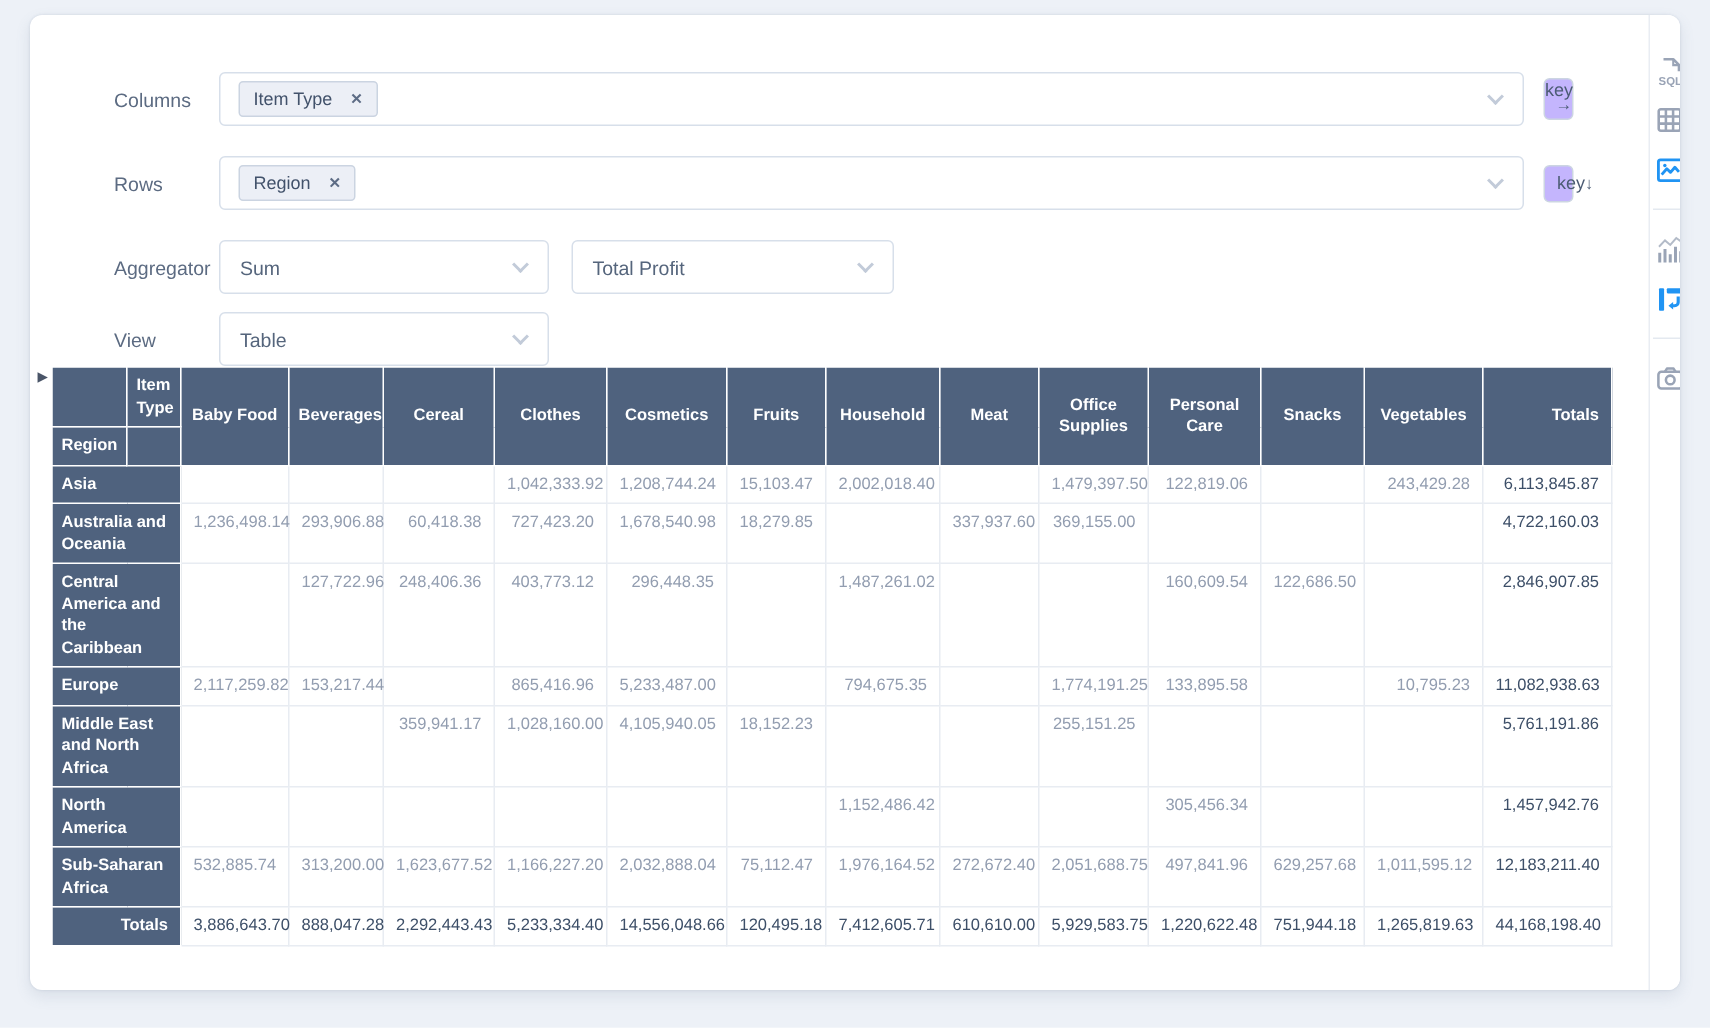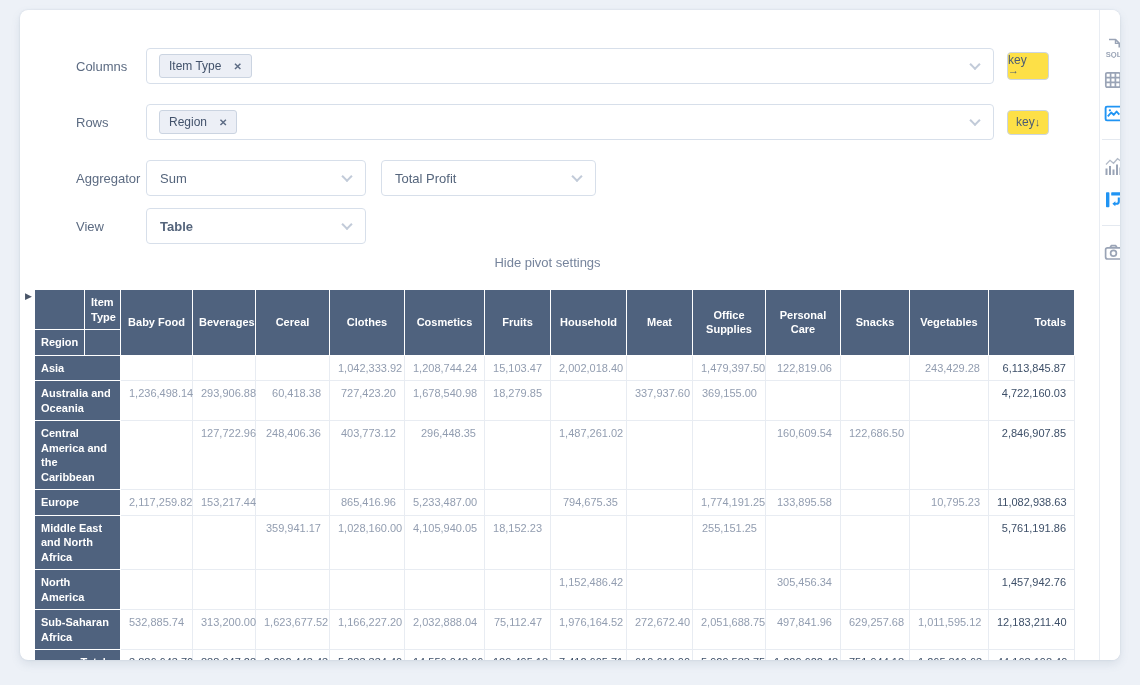--- a/index.html
+++ b/index.html
@@ -19,22 +19,22 @@
             min-height:36px; display:flex; align-items:center; padding:0 34px 0 6px; font-size:13px; color:#55657c; }
   .select.grow { flex:1; }
   .select.w220 { width:220px; flex:none; }
   .select.w215 { width:215px; flex:none; margin-left:15px; padding-left:13px; }
   .chevron { position:absolute; right:14px; top:50%; width:8px; height:8px;
              border-right:2px solid #c2cbd9; border-bottom:2px solid #c2cbd9;
              transform:translateY(-70%) rotate(45deg); }
   .pill { display:flex; align-items:center; background:#eceff6; border:1px solid #cbd4e1; border-radius:3px;
           padding:4px 9px; font-size:12px; color:#42526b; margin-left:6px; cursor:pointer; }
   .pill .pill-x { margin-left:12px; font-size:10px; font-weight:bold; color:#5d6c85; }
-  .key-btn { margin-left:13px; flex:none; width:42px; background:#fde047; border:1px solid #ccd5e2; border-radius:4px;
-             color:#4c5c74; font-size:12px; text-align:left; cursor:pointer; font-family:inherit; }
+  .key-btn { margin-left:13px; flex:none; width:20px; background:#c4b5fd; border:1px solid #ccd5e2; border-radius:4px;
+             color:#4c5c74; font-size:12px; text-align:right; cursor:pointer; font-family:inherit; }
   .key-btn.stacked { padding:1px 0 2px; line-height:1.05; }
   .key-btn.stacked span { display:block; }
   .key-btn.stacked .arrow { font-size:11px; margin-top:-2px; }
   .key-btn.inline { padding:4px 8px 5px; }
   .key-btn.inline .arrow { font-size:11px; }
 
   .hide-link-row { text-align:center; margin:9px 0 18px; }
   .hide-link { font-size:13px; color:#76849c; text-decoration:none; cursor:pointer; }
 
   
@@ -106,30 +106,27 @@
           <span class="chevron"></span>
         </div>
         <div class="select w215">
           <span>Total Profit</span>
           <span class="chevron"></span>
         </div>
       </div>
 
       <div class="ctl-row" style="margin-bottom:0;">
         <div class="ctl-label">View</div>
-        <div class="select w220" style="padding-left:13px;font-weight:bold;">
+        <div class="select w220" style="padding-left:13px;">
           <span>Table</span>
           <span class="chevron"></span>
         </div>
       </div>
     </div>
 
-    <div class="hide-link-row">
-      <a class="hide-link">Hide pivot settings</a>
-    </div>
 
     <div class="pivot-area">
       <span class="expander">▶</span>
       <table class="pvt">
         <colgroup>
           <col style="width:50px">
             <col style="width:36px">
           <col style="width:72px">
             <col style="width:63px">
             <col style="width:74px">

